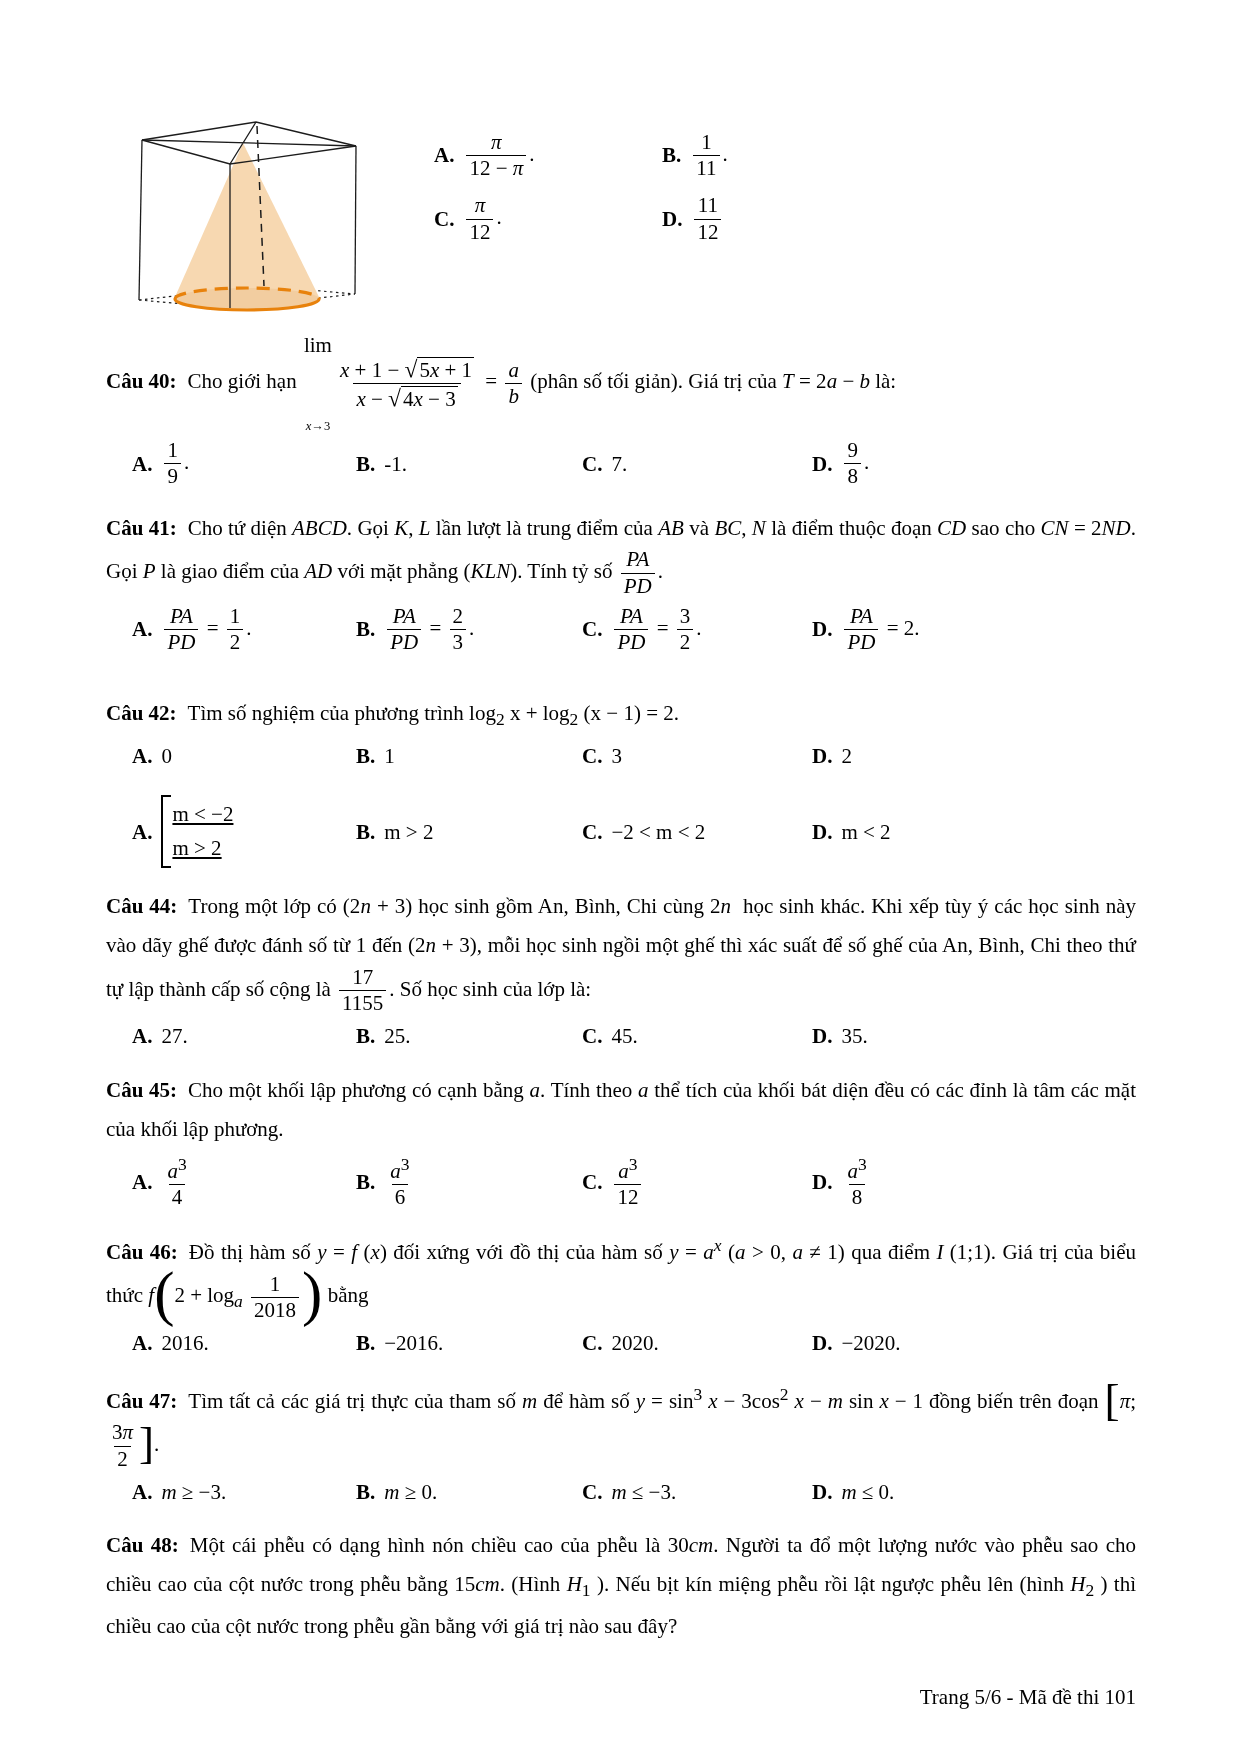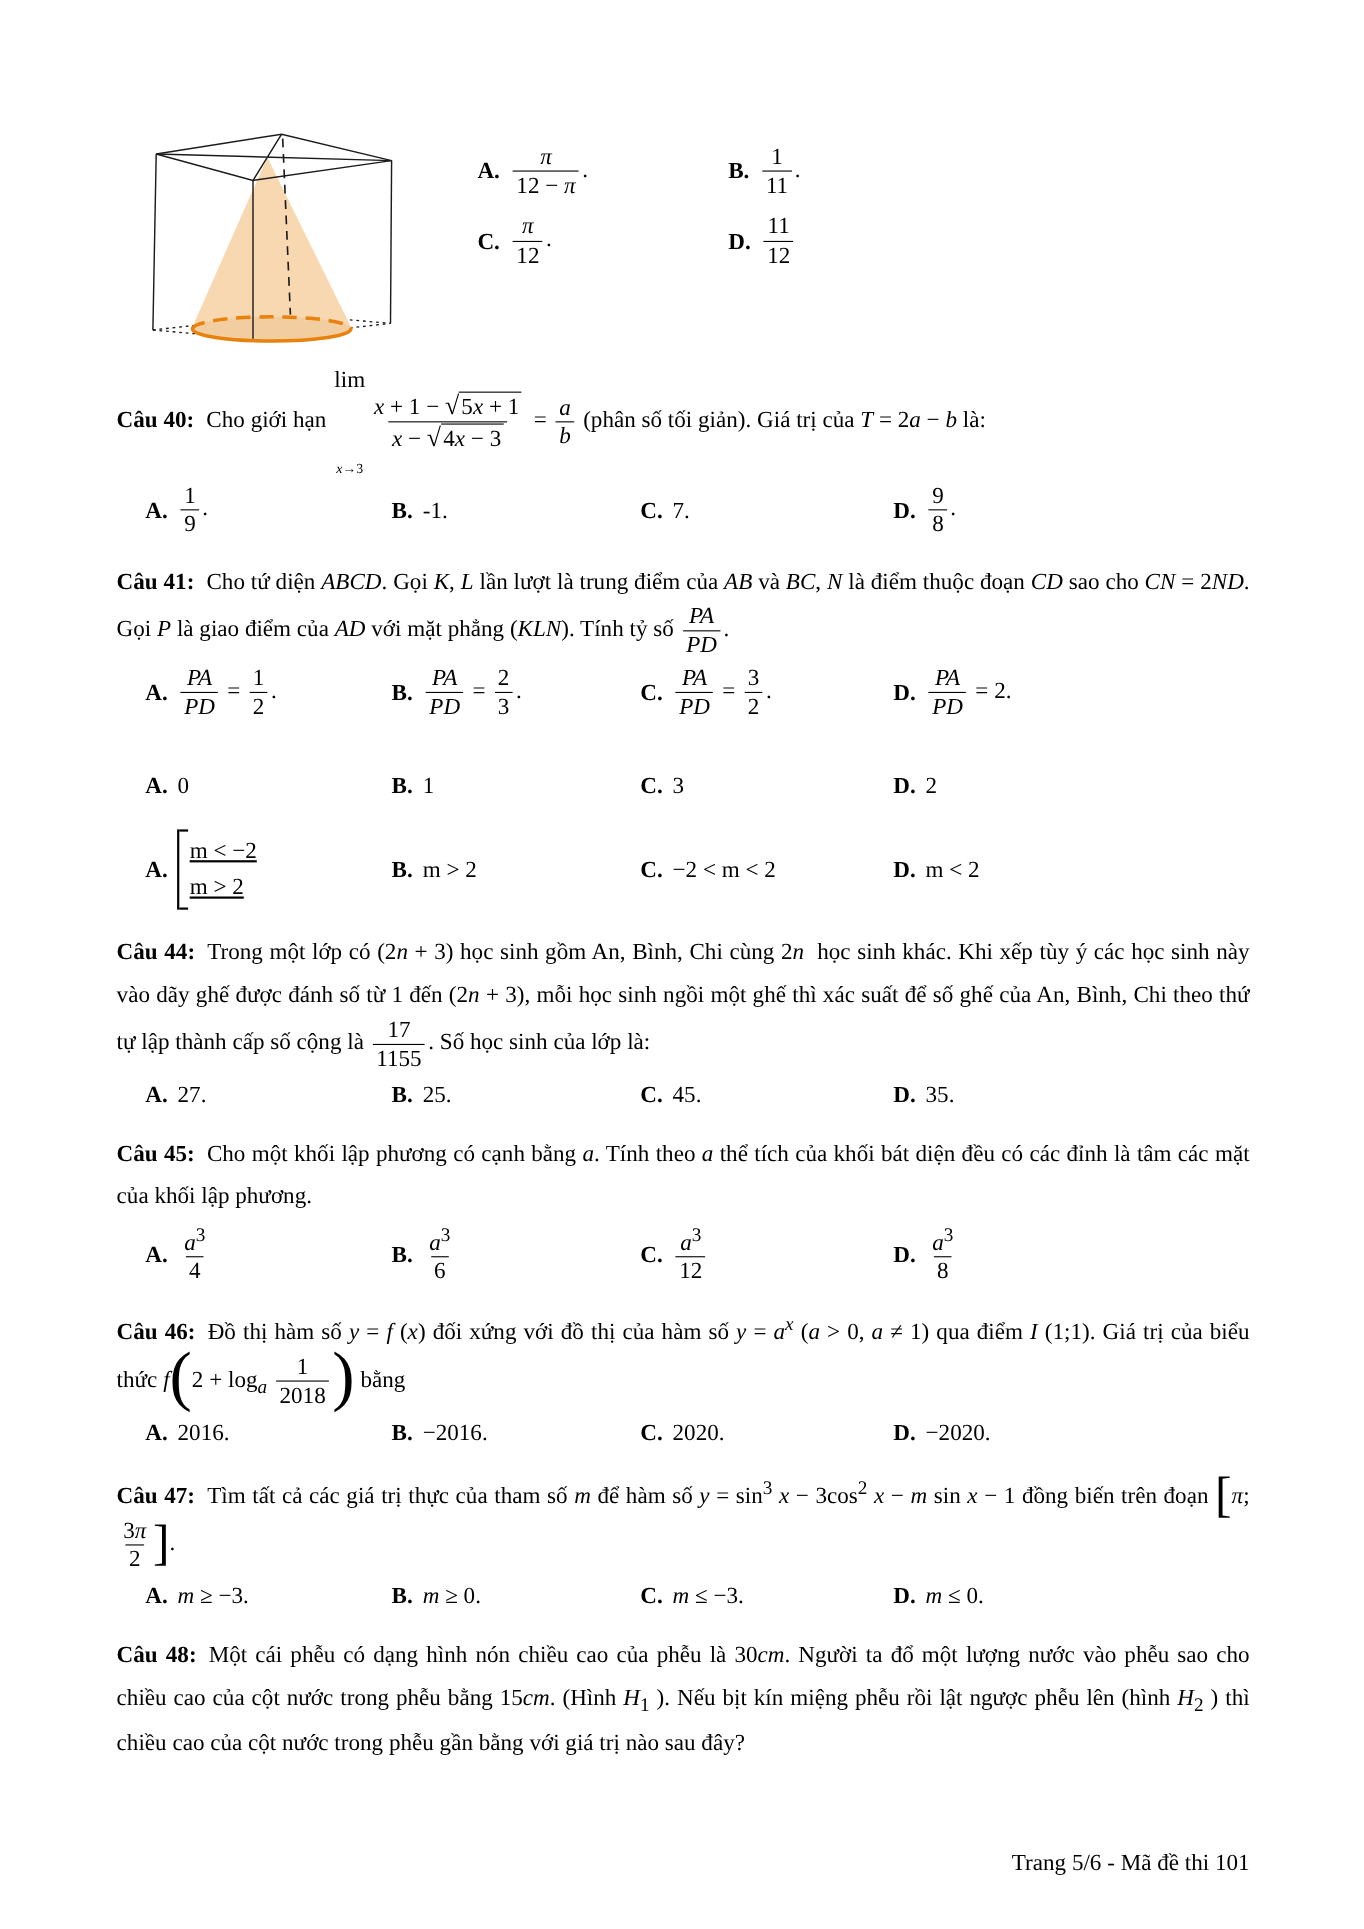--- a/index.html
+++ b/index.html
@@ -204,20 +204,21 @@
           <b class="opt">D.</b>
           <span><span class="frac">
               <span class="num"><i>PA</i></span>
               <span class="den"><i>PD</i></span>
             </span> = 2.</span>
         </div>
     </div>
   </section>
 
   <section class="q">
+    <p class="qbody"><b class="qlabel">Câu 42:</b><span>Tìm số nghiệm của phương trình log<sub>2</sub> x + log<sub>2</sub> (x − 1) = 2.</span></p>
     <div class="answers">
       <div class="ans">
           <b class="opt">A.</b>
           <span>0</span>
         </div>
       <div class="ans">
           <b class="opt">B.</b>
           <span>1</span>
         </div>
       <div class="ans">

